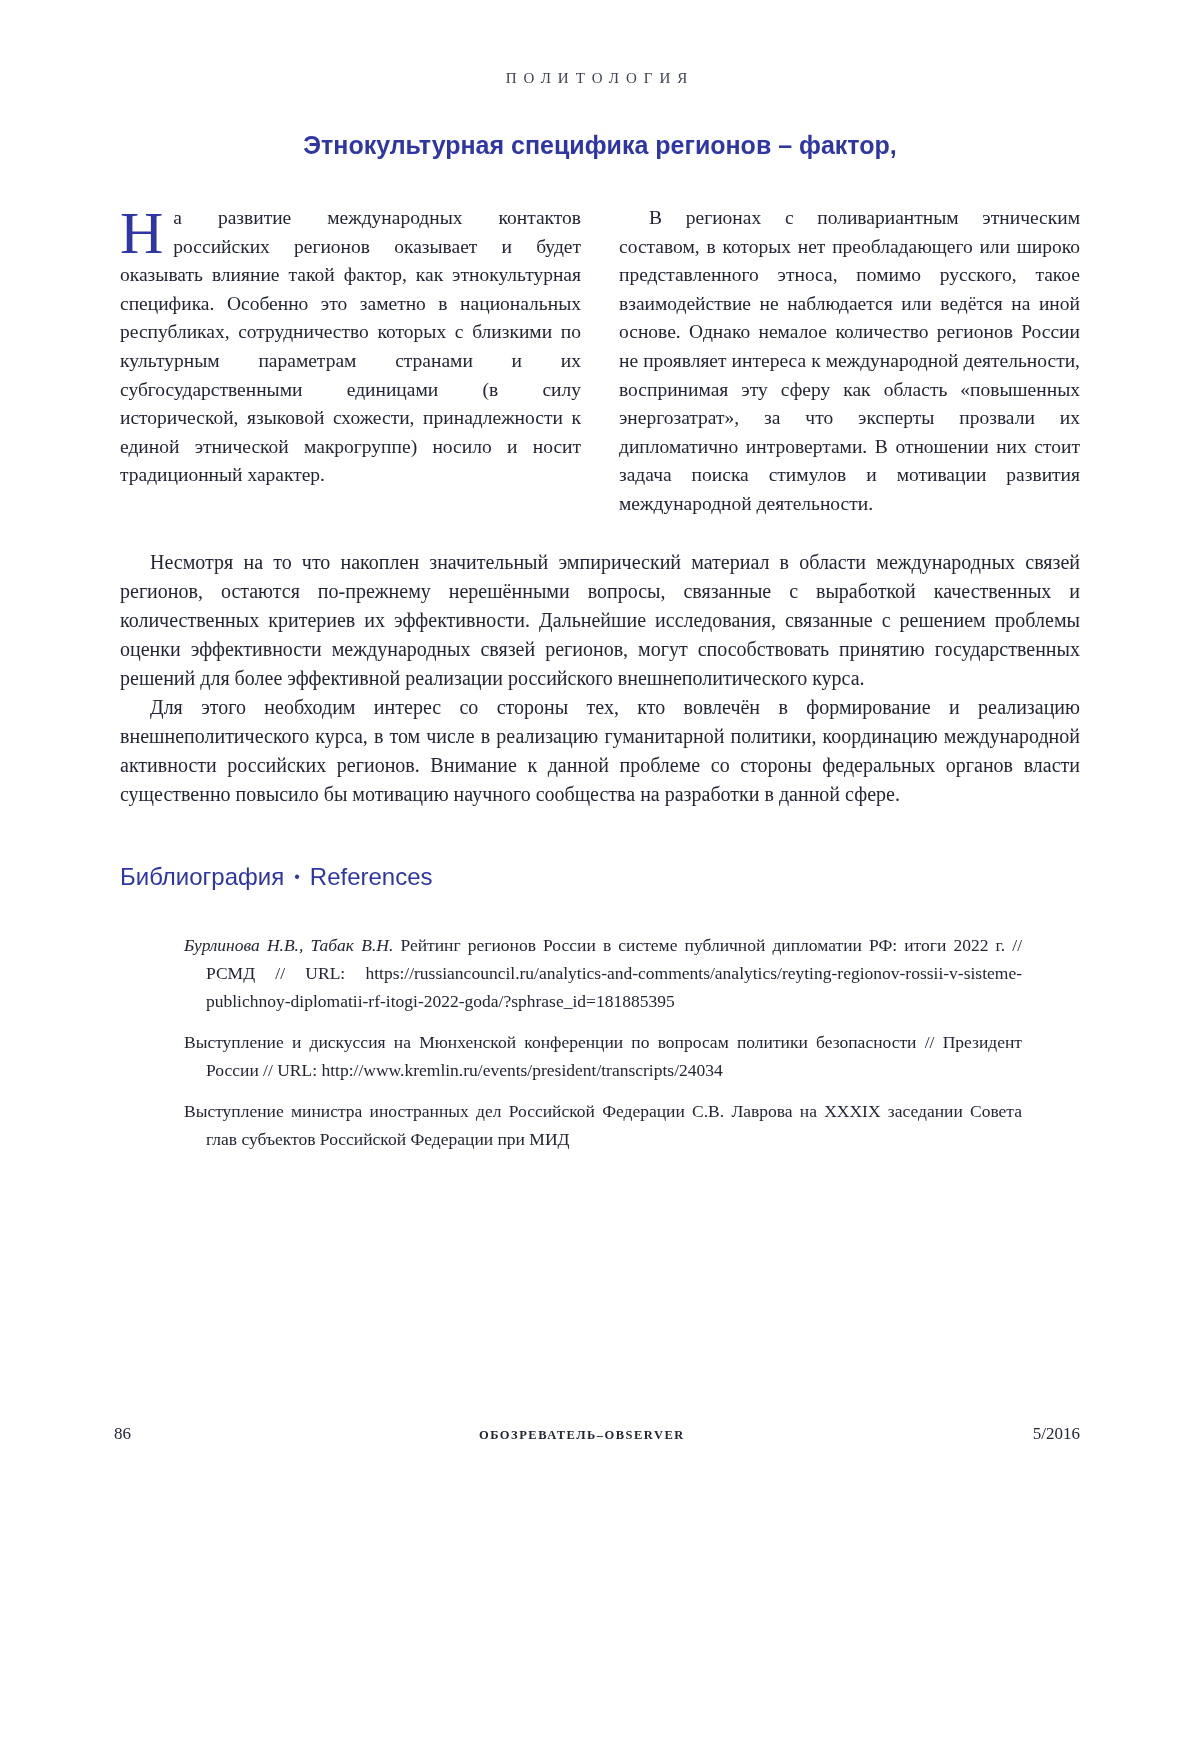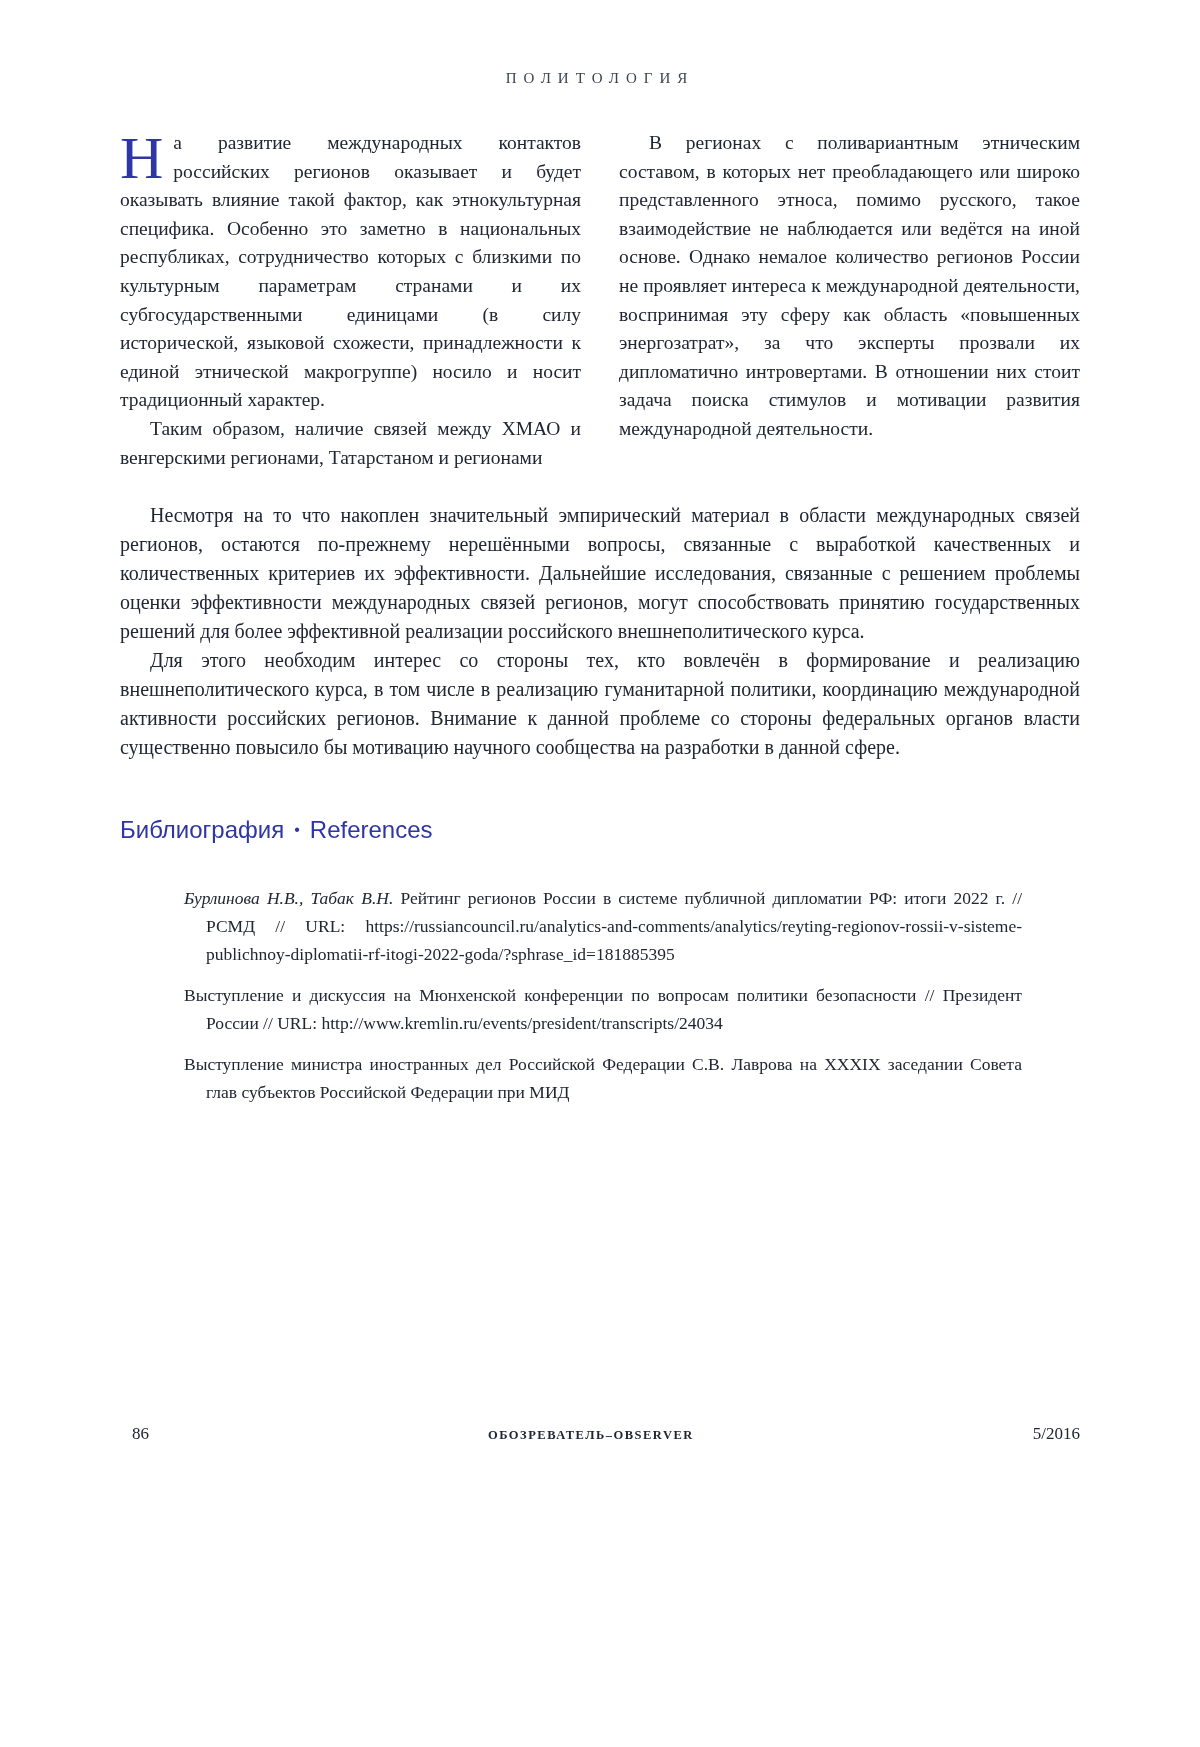--- a/index.html
+++ b/index.html
@@ -89,21 +89,21 @@
   .ref-entry {
     padding-left: 22px;
     text-indent: -22px;
     margin-bottom: 13px;
   }
   .ref-authors {
     font-style: italic;
   }
   .footer {
     position: absolute;
-    left: 132px;
+    left: 114px;
     right: 120px;
     top: 1424px;
     display: flex;
     align-items: baseline;
     justify-content: space-between;
     font-size: 17px;
     color: #222534;
   }
   .footer .journal {
     font-size: 12.5px;
@@ -112,26 +112,26 @@
   }
 </style>
 </head>
 <body>
 
 <div class="page">
 
   <div class="section-label">ПОЛИТОЛОГИЯ</div>
 
   <div class="article-title">
+    <div>Этнокультурная специфика регионов – фактор,</div>
   </div>
 
   <div class="columns">
     <div class="col">
       <p><span class="dropcap">Н</span><span>а развитие международных контактов российских регионов оказывает и будет оказывать влияние такой фактор, как этнокультурная специфика. Особенно это заметно в национальных республиках, сотрудничество которых с близкими по культурным параметрам странами и их субгосударственными единицами (в силу исторической, языковой схожести, принадлежности к единой этнической макрогруппе) носило и носит традиционный характер.</span></p>
-      <p class="indent">Таким образом, наличие связей между ХМАО и венгерскими регионами, Татарстаном и регионами</p>
     </div>
     <div class="col">
       <p class="indent">В регионах с поливариантным этническим составом, в которых нет преобладающего или широко представленного этноса, помимо русского, такое взаимодействие не наблюдается или ведётся на иной основе. Однако немалое количество регионов России не проявляет интереса к международной деятельности, воспринимая эту сферу как область «повышенных энергозатрат», за что эксперты прозвали их дипломатично интровертами. В отношении них стоит задача поиска стимулов и мотивации развития международной деятельности.</p>
     </div>
   </div>
 
   <div class="fullwidth">
     <p class="indent">Несмотря на то что накоплен значительный эмпирический материал в области международных связей регионов, остаются по-прежнему нерешёнными вопросы, связанные с выработкой качественных и количественных критериев их эффективности. Дальнейшие исследования, связанные с решением проблемы оценки эффективности международных связей регионов, могут способствовать принятию государственных решений для более эффективной реализации российского внешнеполитического курса.</p>
     <p class="indent">Для этого необходим интерес со стороны тех, кто вовлечён в формирование и реализацию внешнеполитического курса, в том числе в реализацию гуманитарной политики, координацию международной активности российских регионов. Внимание к данной проблеме со стороны федеральных органов власти существенно повысило бы мотивацию научного сообщества на разработки в данной сфере.</p>
   </div>

